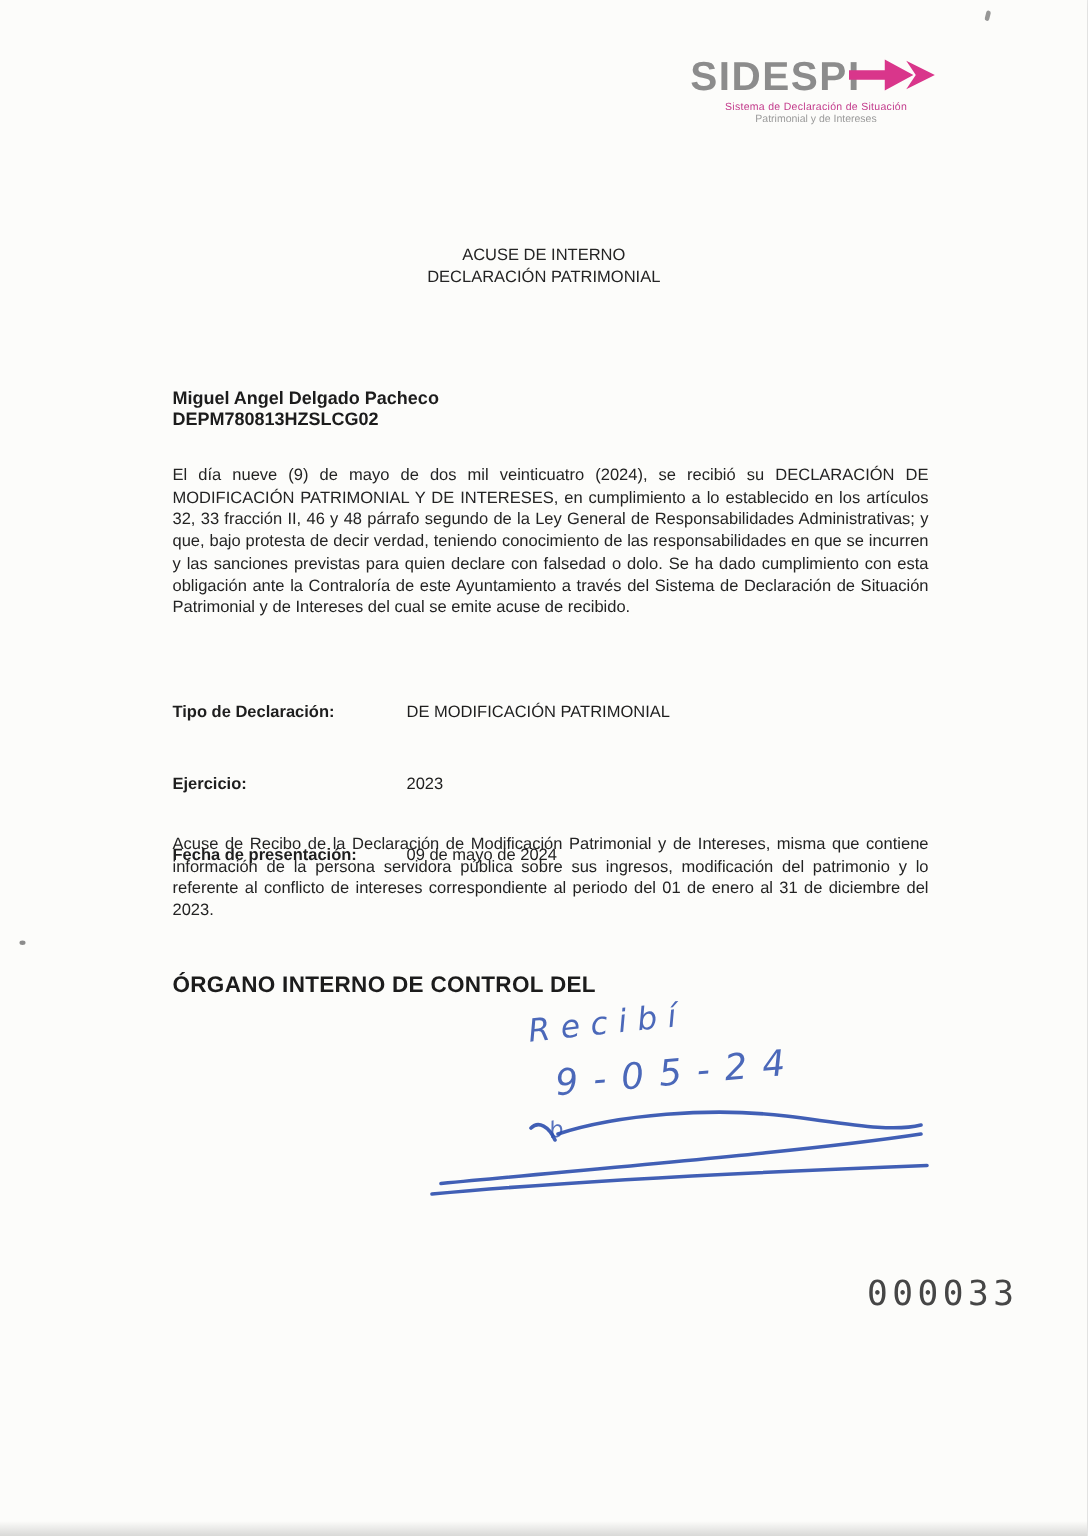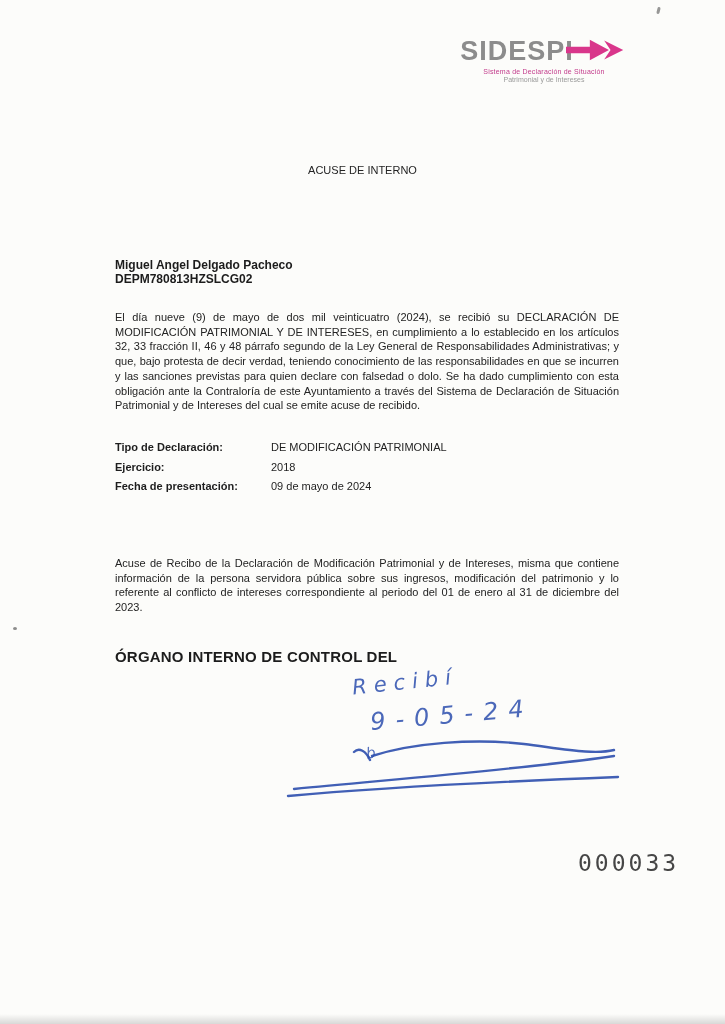--- a/index.html
+++ b/index.html
@@ -90,21 +90,21 @@
   .para1 { top: 299px; }
   .para2 { top: 545px; }
 
   .fields {
     position: absolute;
     top: 441px;
     left: 115px;
     font-size: 11px;
     color: #1e1e1e;
   }
-  .frow { display: flex; height: 19.5px; align-items: flex-start; }
+  .frow { display: flex; height: 19.5px; align-items: flex-start; margin-top: 28px; }
   .flabel { font-weight: bold; width: 128px; flex: 0 0 128px; }
   .fvalue { white-space: nowrap; padding-left: 28px; }
 
   .office {
     position: absolute;
     top: 648px;
     left: 115px;
     font-size: 15px;
     font-weight: bold;
     letter-spacing: .2px;
@@ -164,37 +164,38 @@
         <polygon points="0,13 30,13 30,4 54,17 30,30 30,21 0,21" fill="#d9368b"></polygon>
         <polygon points="48,5 72,17 48,29 56,17" fill="#d9368b"></polygon>
       </svg>
     </div>
     <div class="logo-sub1">Sistema de Declaración de Situación</div>
     <div class="logo-sub2">Patrimonial y de Intereses</div>
   </div>
 
   <div class="title">
     <div>ACUSE DE INTERNO</div>
+    <div>DECLARACIÓN PATRIMONIAL</div>
   </div>
 
   <div class="recipient">
     <div>Miguel Angel Delgado Pacheco</div>
     <div>DEPM780813HZSLCG02</div>
   </div>
 
   <p class="para para1">El día nueve (9) de mayo de dos mil veinticuatro (2024), se recibió su DECLARACIÓN DE MODIFICACIÓN PATRIMONIAL Y DE INTERESES, en cumplimiento a lo establecido en los artículos 32, 33 fracción II, 46 y 48 párrafo segundo de la Ley General de Responsabilidades Administrativas; y que, bajo protesta de decir verdad, teniendo conocimiento de las responsabilidades en que se incurren y las sanciones previstas para quien declare con falsedad o dolo. Se ha dado cumplimiento con esta obligación ante la Contraloría de este Ayuntamiento a través del Sistema de Declaración de Situación Patrimonial y de Intereses del cual se emite acuse de recibido.</p>
 
   <div class="fields">
     <div class="frow">
       <span class="flabel">Tipo de Declaración:</span>
       <span class="fvalue">DE MODIFICACIÓN PATRIMONIAL</span>
     </div>
     <div class="frow">
       <span class="flabel">Ejercicio:</span>
-      <span class="fvalue">2018</span>
+      <span class="fvalue">2023</span>
     </div>
     <div class="frow">
       <span class="flabel">Fecha de presentación:</span>
       <span class="fvalue">09 de mayo de 2024</span>
     </div>
   </div>
 
   <p class="para para2">Acuse de Recibo de la Declaración de Modificación Patrimonial y de Intereses, misma que contiene información de la persona servidora pública sobre sus ingresos, modificación del patrimonio y lo referente al conflicto de intereses correspondiente al periodo del 01 de enero al 31 de diciembre del 2023.</p>
 
   <div class="office">ÓRGANO INTERNO DE CONTROL DEL</div>

